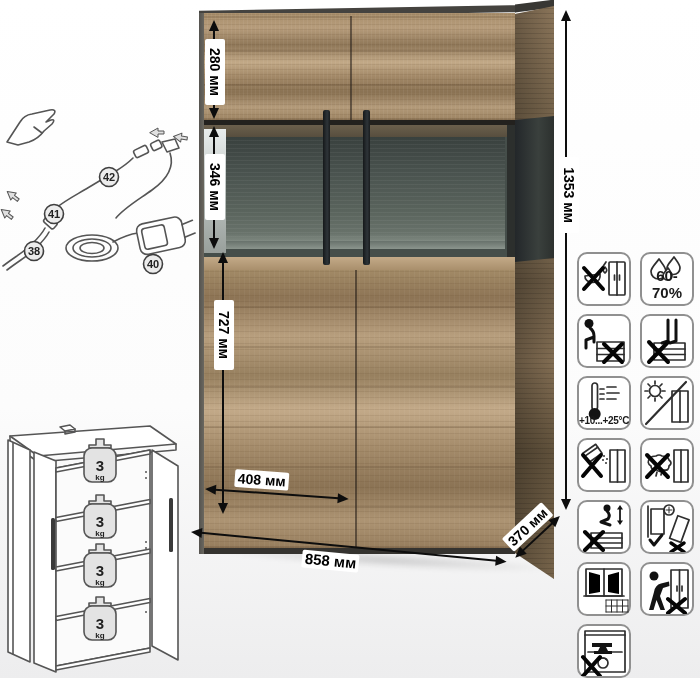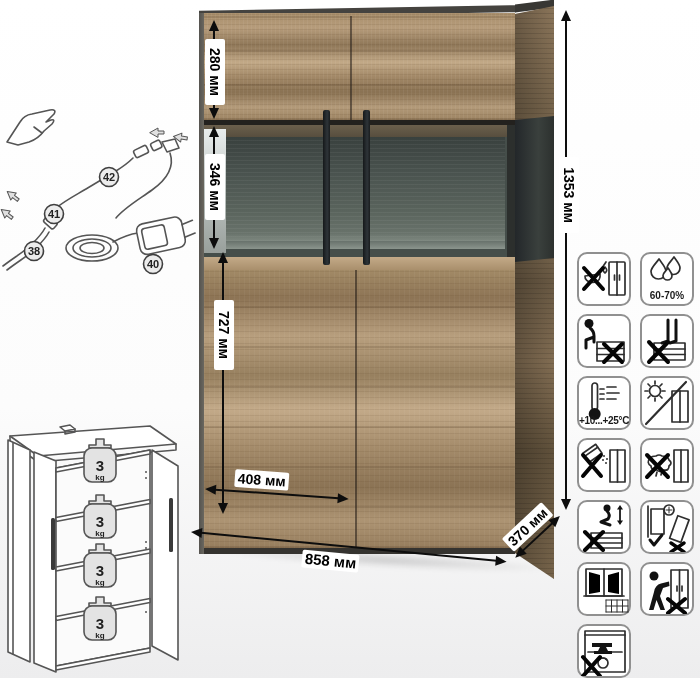--- a/index.html
+++ b/index.html
@@ -43,21 +43,21 @@
   .cell{position:relative;width:54px;height:54px;border:2px solid #909090;border-radius:10px;background:#fff;box-sizing:border-box;}
   .ic{position:absolute;left:0;top:0;width:50px;height:50px;}
   .ic path,.ic rect,.ic circle,.ic line,.ic ellipse{fill:none;stroke:#2e2e2e;stroke-width:1.7;stroke-linecap:round;stroke-linejoin:round;}
   .ic .fx{stroke:#050505;stroke-width:4px;}
   .ic .fill-b{fill:#141414;stroke:none;}
   .ic .fill-w{fill:#fff;}
   .ic .pp{stroke:#111;stroke-width:3px;}
   .ic .pp-head{fill:#111;stroke:none;}
   .ic .thin{stroke-width:1px;}
   .ic-label{position:absolute;font-weight:700;color:#1a1a1a;left:0;width:100%;text-align:center;}
-  .lab-hum{bottom:3px;font-size:10px;}
+  .lab-hum{bottom:3px;font-size:15px;}
   .lab-temp{bottom:2px;font-size:10px;letter-spacing:-0.3px;}
   .lab-dist{top:1px;text-align:left;left:4px;font-size:9.5px;}
   
   .draw path,.draw rect,.draw line,.draw ellipse,.draw polygon{fill:none;stroke:#555;stroke-width:1.6;stroke-linecap:round;stroke-linejoin:round;}
   .draw .fw{fill:#fff;}
   .draw .fgrey{fill:#e3e3e3;stroke:#555;}
   .draw .badge{fill:#ececec;stroke:#3f3f3f;stroke-width:1.6;}
   .draw .btxt{font:700 11px "Liberation Sans",sans-serif;fill:#222;stroke:none;}
   .draw .w3{font:700 15px "Liberation Sans",sans-serif;fill:#222;stroke:none;text-anchor:middle;}
   .draw .wkg{font:700 8px "Liberation Sans",sans-serif;fill:#222;stroke:none;text-anchor:middle;}

